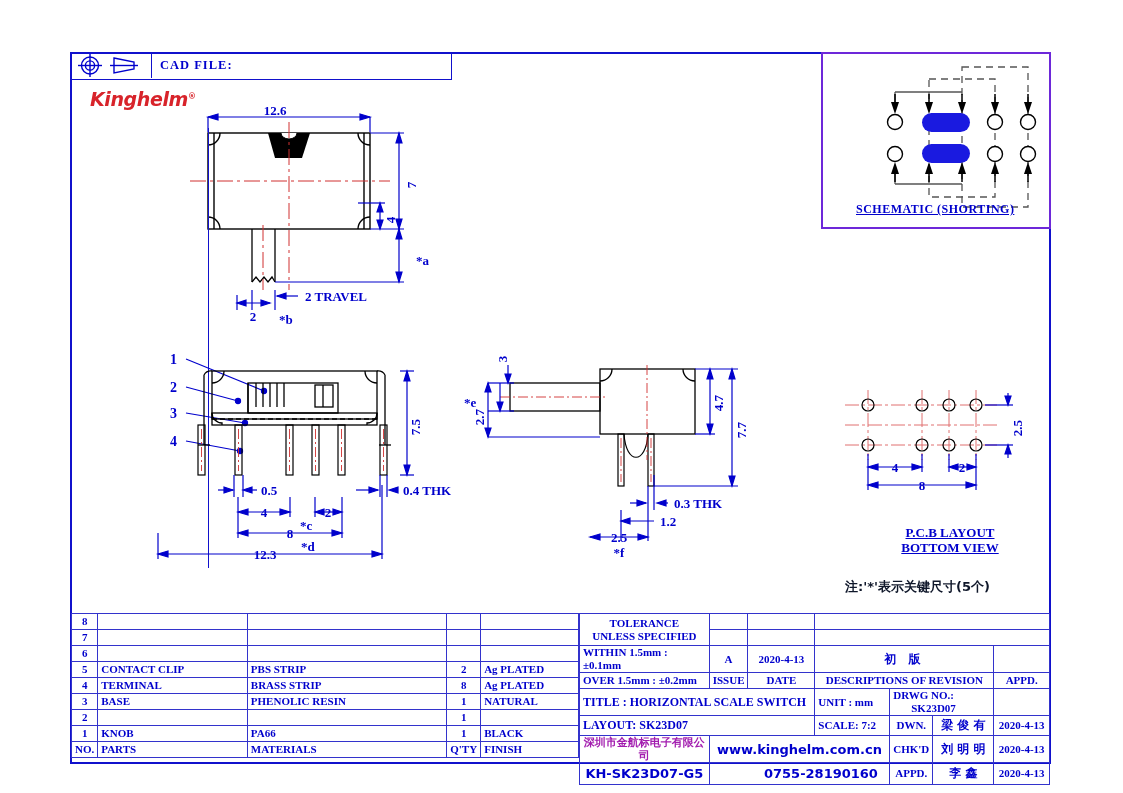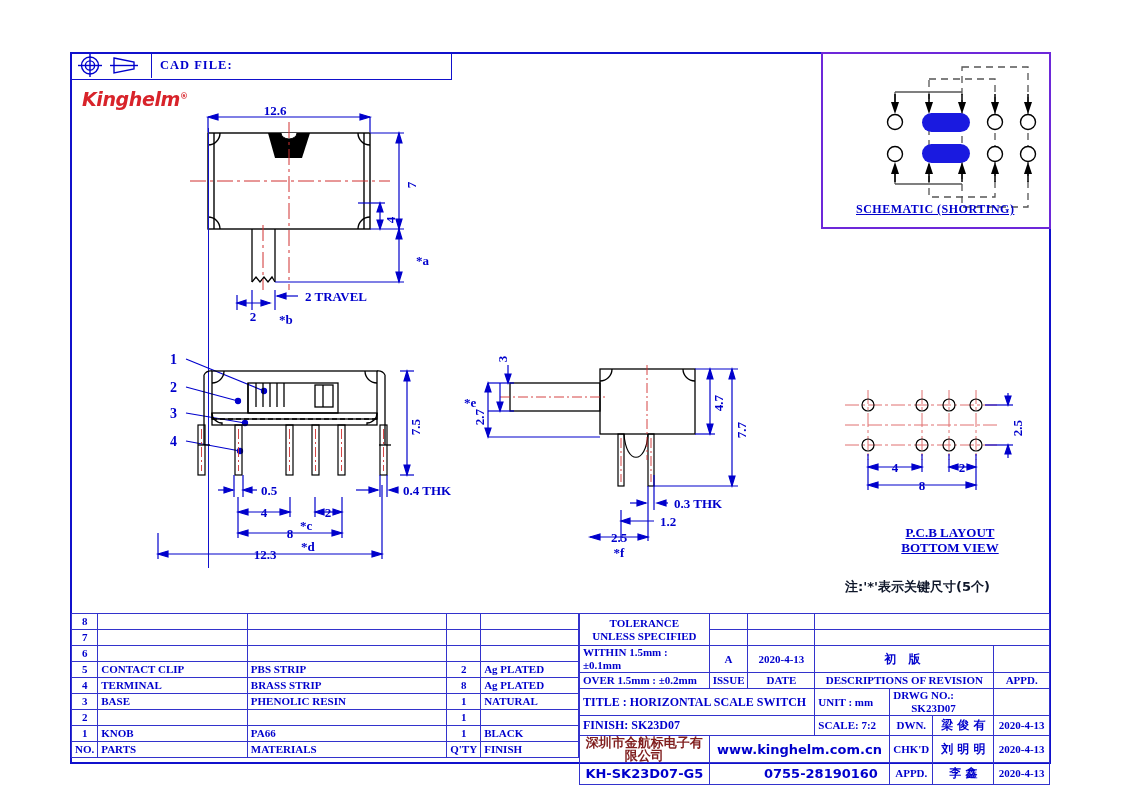--- a/index.html
+++ b/index.html
@@ -10,21 +10,21 @@
 
   
   #frame{left:70px;top:52px;width:981px;height:712px;border:2px solid #1111cc;box-sizing:border-box;}
 
   
   #cadbox{left:70px;top:52px;width:382px;height:28px;border:1.5px solid #1111cc;box-sizing:border-box;}
   #cadicons{left:72px;top:53px;width:80px;height:25px;border-right:1.5px solid #1111cc;box-sizing:border-box;}
   #cadlabel{left:160px;top:58px;font-size:12.5px;font-weight:bold;letter-spacing:1px;}
 
   
-  #logo{left:82px;top:88px;font-family:"DejaVu Sans",sans-serif;font-size:19px;font-weight:bold;
+  #logo{left:90px;top:88px;font-family:"DejaVu Sans",sans-serif;font-size:19px;font-weight:bold;
         font-style:italic;color:#d8232a;letter-spacing:-0.4px;}
   #logo sup{font-size:8px;vertical-align:super;}
 
   
   #schembox{left:821px;top:52px;width:230px;height:177px;border:2px solid #6d28d9;box-sizing:border-box;}
 
   
   .t{font-family:"Liberation Serif",serif;font-weight:bold;color:#0000cc;white-space:nowrap;}
   .t12{font-size:12px;}
   .t13{font-size:13px;}
@@ -569,28 +569,28 @@
       <tr>
         <td colspan="3" style="height:19px;font-size:12px;">TITLE :   HORIZONTAL SCALE SWITCH</td>
         <td>UNIT :    mm</td>
         <td colspan="2">
           <span>DRWG NO.:</span>
           <span style="margin-left:18px;">SK23D07</span>
         </td>
         <td></td>
       </tr>
       <tr>
-        <td colspan="3" style="height:19px;font-size:12px;">FINISH:   SK23D07</td>
+        <td colspan="3" style="height:19px;font-size:12px;">LAYOUT:   SK23D07</td>
         <td>SCALE:   7:2</td>
         <td class="ctr">DWN.</td>
         <td class="ctr cn" style="font-size:12px;">梁 俊 有</td>
         <td class="ctr">2020-4-13</td>
       </tr>
       <tr>
-        <td class="ctr cn" style="height:21px;font-size:13px;color:#7f1d1d;">深圳市金航标电子有限公司</td>
+        <td class="ctr cn" style="height:21px;font-size:11px;color:#a21caf;">深圳市金航标电子有限公司</td>
         <td colspan="3" class="ctr" style="font-family:'DejaVu Sans',sans-serif;font-size:13px;margin-top:16px;">www.kinghelm.com.cn</td>
         <td class="ctr">CHK'D</td>
         <td class="ctr cn" style="font-size:12px;">刘 明 明</td>
         <td class="ctr">2020-4-13</td>
       </tr>
       <tr>
         <td class="ctr" style="height:21px;font-family:'DejaVu Sans',sans-serif;font-size:13px;">KH-SK23D07-G5</td>
         <td colspan="3" class="ctr" style="font-family:'DejaVu Sans',sans-serif;font-size:13px;padding-left:46px;">0755-28190160</td>
         <td class="ctr">APPD.</td>
         <td class="ctr cn" style="font-size:12px;">李 鑫</td>

